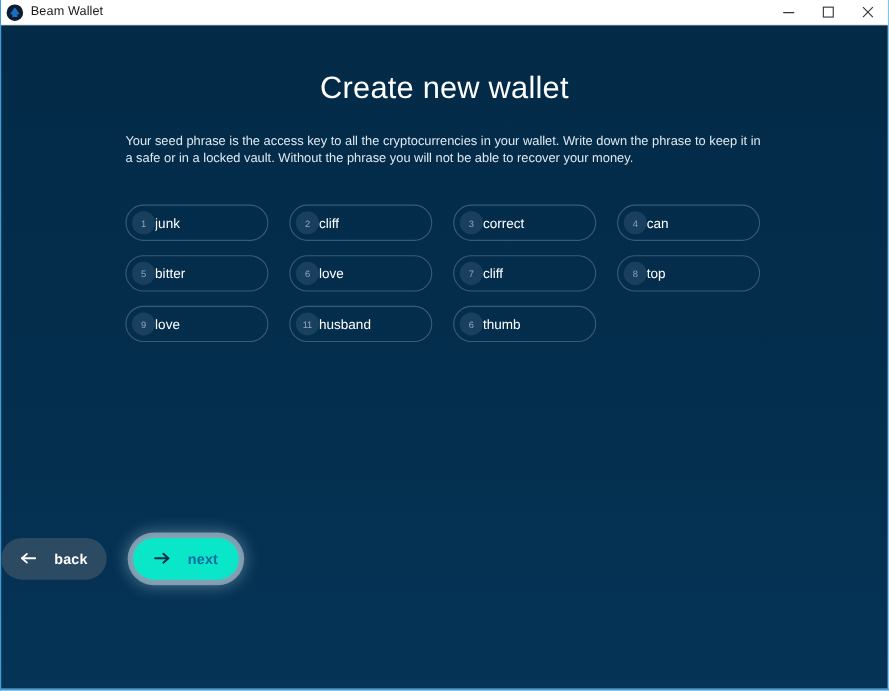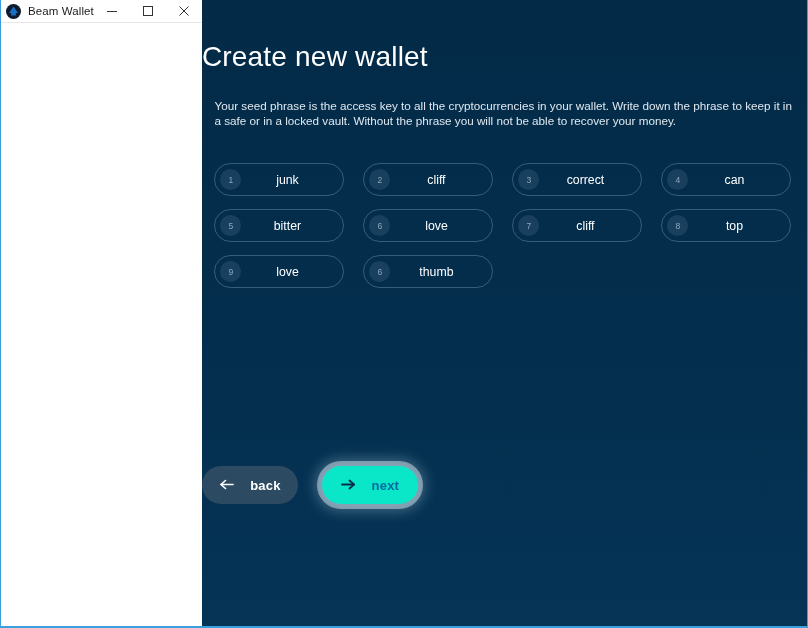--- a/index.html
+++ b/index.html
@@ -19,20 +19,21 @@
   .window {
     position: relative;
     width: 808px;
     height: 628px;
     box-sizing: border-box;
     background: #ffffff;
     border-left: 1px solid #3aa0dd;
     border-right: 1px solid #3aa0dd;
     border-bottom: 2px solid #3aa0dd;
     display: flex;
+    flex-direction: column;
   }
 
   
   .titlebar {
     height: 22px;
     min-height: 22px;
     background: #ffffff;
     display: flex;
     align-items: center;
     justify-content: space-between;
@@ -83,21 +84,21 @@
 
   
   .app {
     flex: 1;
     position: relative;
     background: linear-gradient(180deg, #032b48 0%, #042e4d 55%, #053457 100%);
     overflow: hidden;
   }
 
   .page-title {
-    text-align: left;
+    text-align: center;
     color: #ffffff;
     font-size: 28px;
     font-weight: 300;
     letter-spacing: 0.2px;
     margin: 0;
     padding-top: 41px;
   }
 
   .description {
     width: 580px;
@@ -135,21 +136,21 @@
     background: rgba(134, 170, 199, 0.16);
     color: #8fa8bd;
     font-size: 8.5px;
     display: flex;
     align-items: center;
     justify-content: center;
     letter-spacing: -0.1px;
   }
   .seed-word {
     flex: 1;
-    text-align: center;
+    text-align: left;
     color: #ffffff;
     font-size: 12.3px;
     padding-right: 4px;
     white-space: nowrap;
     overflow: hidden;
   }
 
   
   .button-row {
     position: absolute;
@@ -266,20 +267,24 @@
       <div class="seed-pill">
         <span class="seed-num">8</span>
         <span class="seed-word">top</span>
       </div>
 
       <div class="seed-pill">
         <span class="seed-num">9</span>
         <span class="seed-word">love</span>
       </div>
       <div class="seed-pill">
+        <span class="seed-num">11</span>
+        <span class="seed-word">husband</span>
+      </div>
+      <div class="seed-pill">
         <span class="seed-num">6</span>
         <span class="seed-word">thumb</span>
       </div>
 
     </div>
 
     <div class="button-row">
       <button class="btn btn-back">
         <span class="arrow">
           <svg width="15" height="11" viewBox="0 0 15 11" fill="none" stroke-width="1.6" stroke-linecap="round" stroke-linejoin="round">

